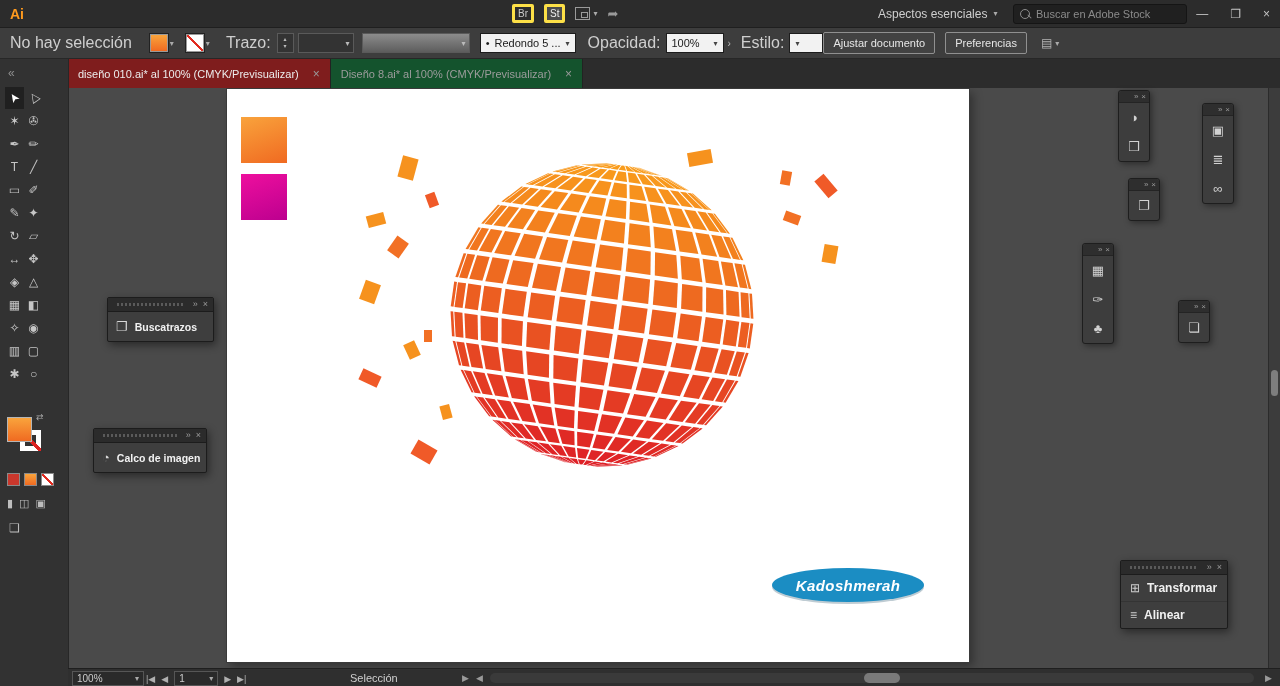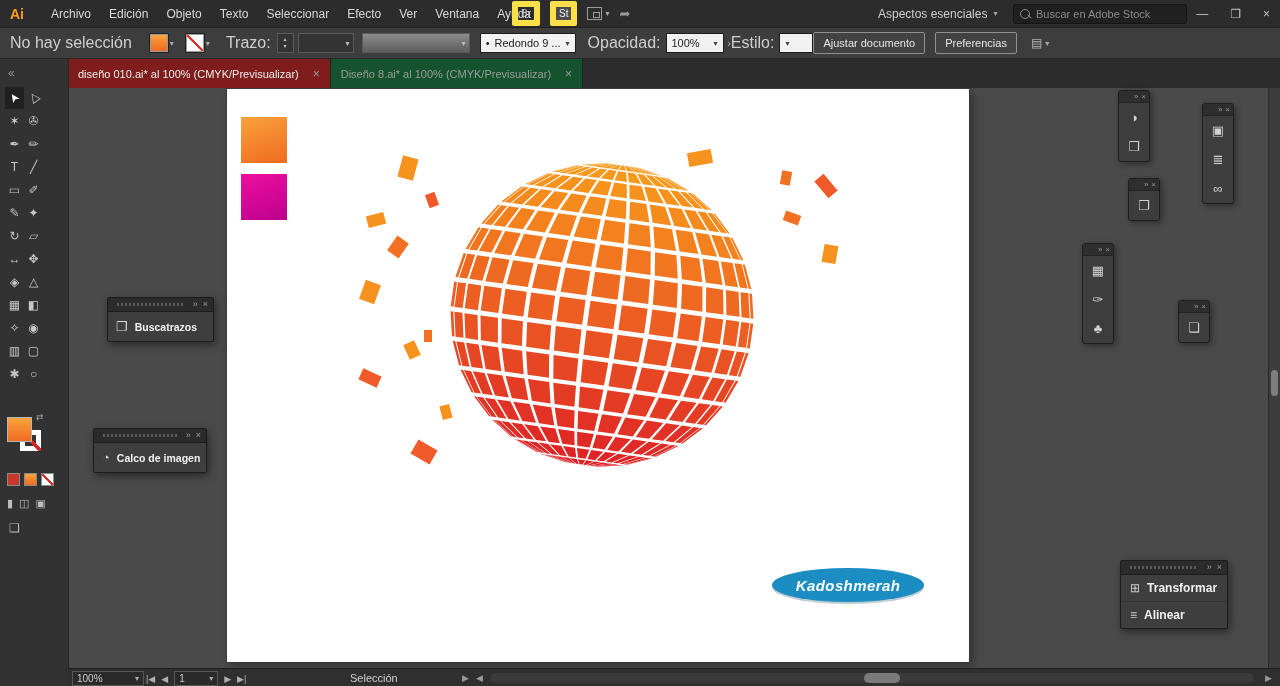--- a/index.html
+++ b/index.html
@@ -6,21 +6,21 @@
   #app{position:relative;width:1280px;height:686px;background:#4a4a4a;overflow:hidden;
        font-family:"Liberation Sans",sans-serif;font-size:12px;color:#d0d0d0;}
 
   
   .menubar{position:absolute;left:0;top:0;width:100%;height:27px;background:#2c2c2c;
            border-bottom:1px solid #1f1f1f;display:flex;align-items:center;z-index:30;}
   .ai-logo{color:#ff9a1e;font-weight:bold;font-size:14px;margin:0 18px 0 10px;}
   .menu-items{display:flex;align-items:center;}
   .menu-item{padding:0 9px;color:#d8d8d8;font-size:12px;}
   .mid-icons{position:absolute;left:512px;display:flex;align-items:center;gap:10px;}
-  .badge{border:6px solid #fde047;border-radius:2px;color:#c8c8c8;font-size:10px;padding:1px 3px;}
+  .badge{border:3px solid #fde047;border-radius:2px;color:#c8c8c8;font-size:10px;padding:1px 3px;}
   .badge-st{background:#4c4c4c;color:#eee;}
   .arrange{display:flex;align-items:center;gap:3px;}
   .arr-ic{position:relative;width:13px;height:11px;border:1px solid #9a9a9a;display:inline-block;}
   .arr-ic::after{content:'';position:absolute;left:5px;top:4px;width:5px;height:4px;border:1px solid #9a9a9a;background:#2c2c2c;}
   .dd{color:#aaa;font-size:8px;}
   .share-glyph{color:#9a9a9a;font-size:13px;}
   .workspace{position:absolute;left:878px;display:flex;align-items:center;gap:6px;color:#cfcfcf;font-size:12px;}
   .search{position:absolute;left:1013px;top:4px;width:160px;height:18px;background:#202020;
           border:1px solid #151515;border-radius:3px;display:flex;align-items:center;
           padding:0 6px;gap:6px;color:#8b8b8b;font-size:11px;}
@@ -127,31 +127,20 @@
            border-left:1px solid #2b2b2b;z-index:23;}
   .vhandle{position:absolute;left:2px;right:2px;top:282px;height:26px;background:#7e7e7e;border-radius:4px;}
 </style>
 </head>
 <body>
 
 <div id="app">
 
   <div class="menubar">
     <span class="ai-logo">Ai</span>
-    <div class="menu-items">
-        <span class="menu-item">Archivo</span>
-        <span class="menu-item">Edición</span>
-        <span class="menu-item">Objeto</span>
-        <span class="menu-item">Texto</span>
-        <span class="menu-item">Seleccionar</span>
-        <span class="menu-item">Efecto</span>
-        <span class="menu-item">Ver</span>
-        <span class="menu-item">Ventana</span>
-        <span class="menu-item">Ayuda</span>
-      </div>
     <div class="mid-icons">
       <span class="badge">Br</span>
       <span class="badge badge-st">St</span>
       <span class="arrange">
         <span class="arr-ic"></span>
         <span class="dd">▾</span>
       </span>
       <span class="share-glyph">➦</span>
     </div>
     <div class="workspace">
@@ -177,30 +166,30 @@
     <span class="dd sp" style="margin-left:2px;">▾</span>
     <span class="cb-label sp" style="margin-left:16px;">Trazo:</span>
     <span class="stepper sp" style="margin-left:6px;">
         <span>▴</span>
         <span>▾</span>
       </span>
     <span class="combo sp" style="width:48px;margin-left:4px;">▾</span>
     <span class="combo profile sp" style="margin-left:8px;">▾</span>
     <span class="wbox sp" style="margin-left:10px;">
       <span>•</span>
-      <span>Redondo 9 ...</span>
+      <span>Redondo 5 ...</span>
       <span class="dd">▾</span>
     </span>
     <span class="cb-label sp" style="margin-left:12px;">Opacidad:</span>
     <span class="wbox sp" style="margin-left:5px;width:46px;justify-content:space-between;">
       <span>100%</span>
       <span class="dd">▾</span>
     </span>
     <span class="chev sp" style="margin-left:4px;">›</span>
-    <span class="cb-label sp" style="">Estilo:</span>
+    <span class="cb-label sp" style="margin-left:10px;">Estilo:</span>
     <span class="wbox sp" style="margin-left:5px;width:22px;">
       <span class="dd">▾</span>
     </span>
     <span class="btn sp" style="margin-left:0;">Ajustar documento</span>
     <span class="btn sp" style="margin-left:10px;">Preferencias</span>
     <span class="cp-menu sp" style="margin-left:14px;">
       <span>▤</span>
       <span class="dd">▾</span>
     </span>
   </div>

